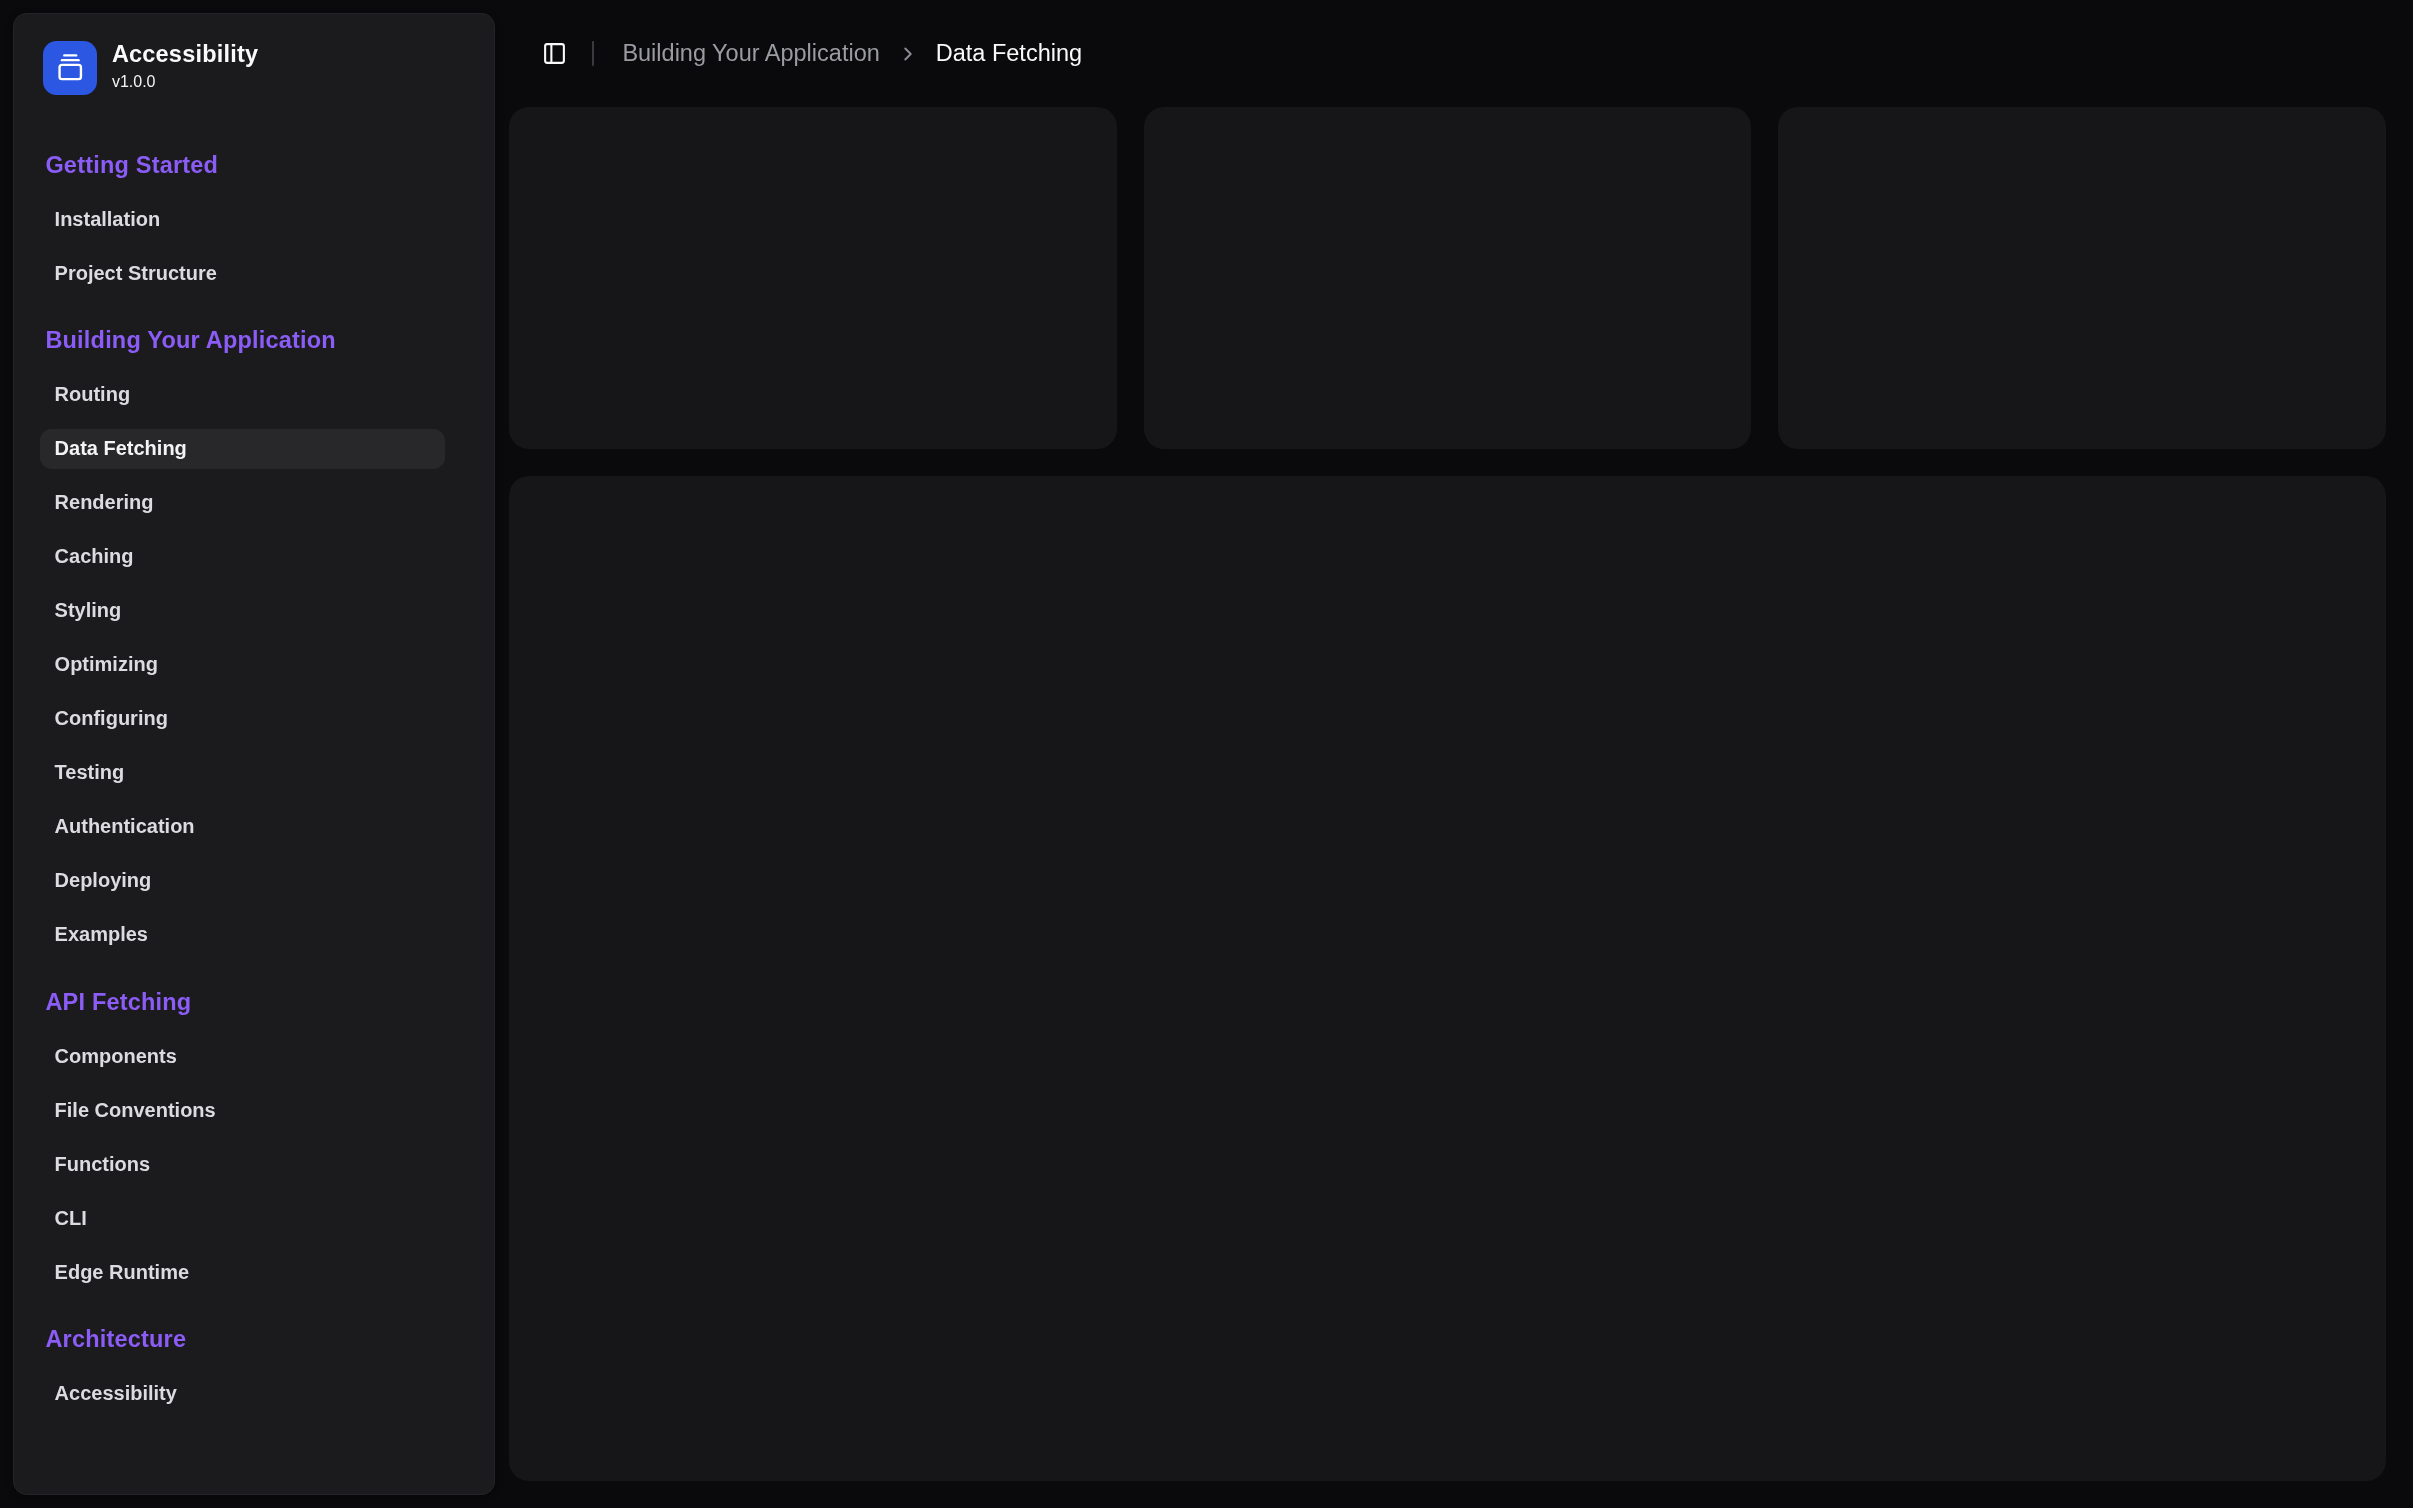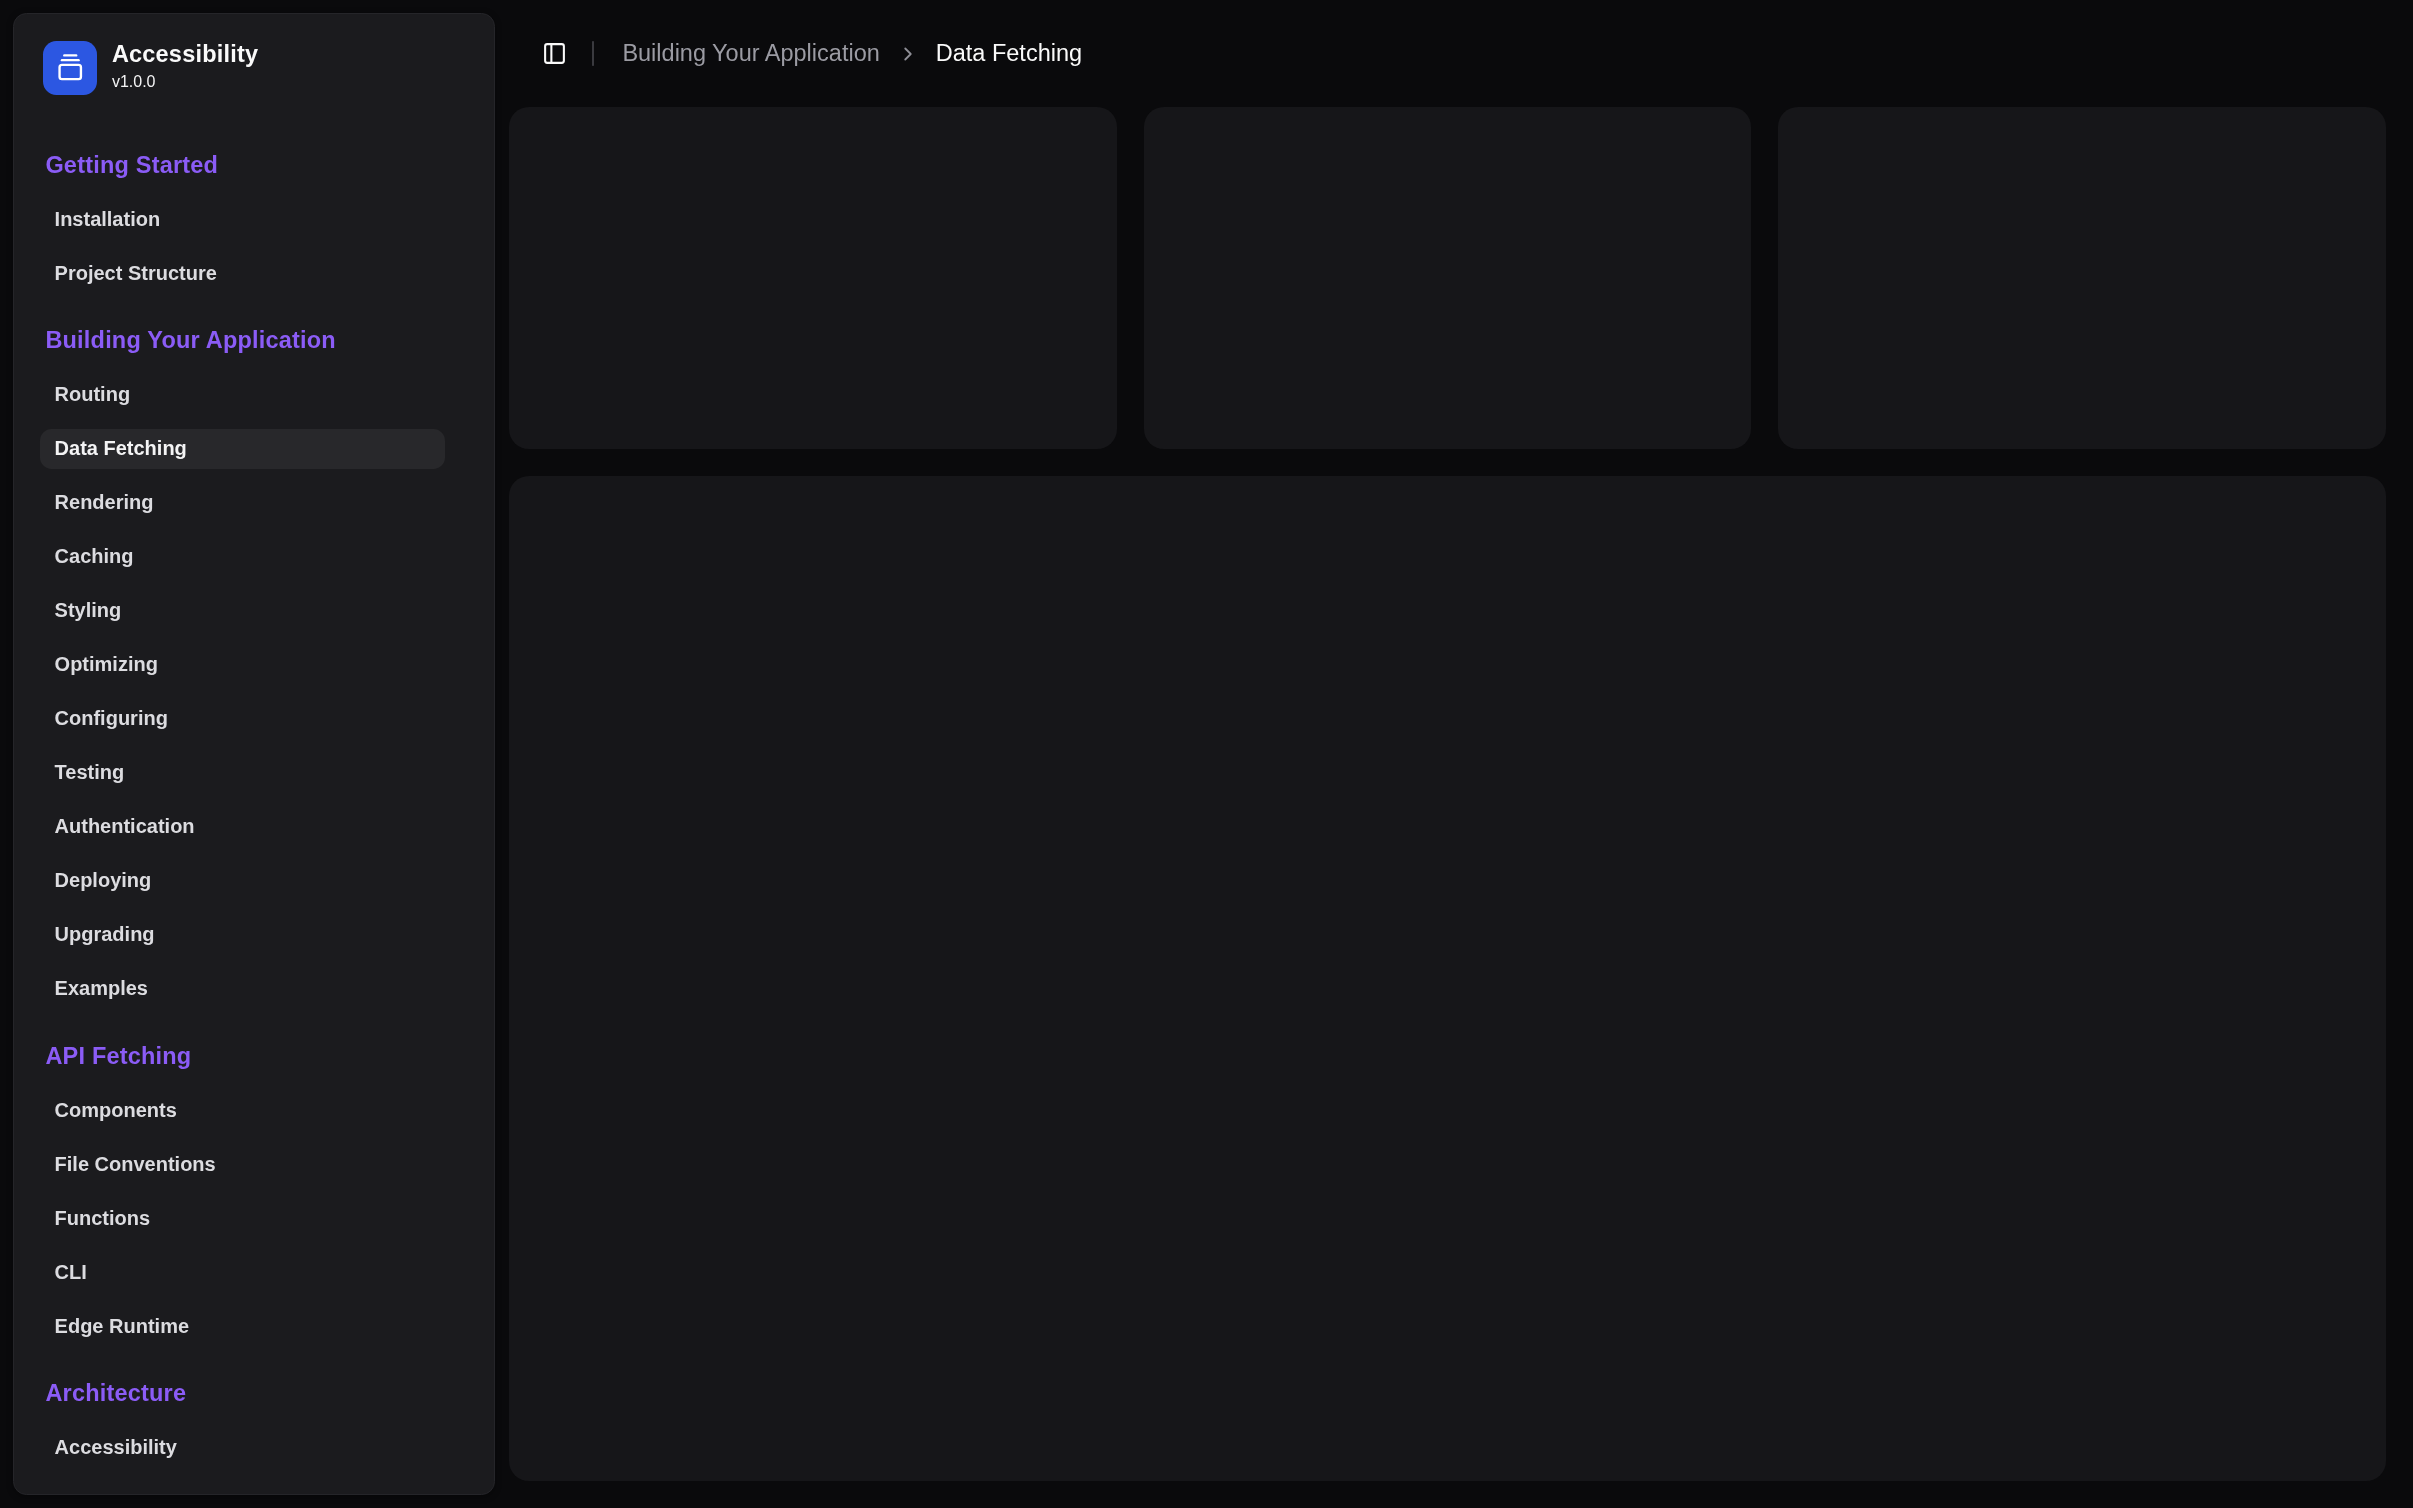--- a/index.html
+++ b/index.html
@@ -122,23 +122,20 @@
           <li class="sb-row">
             <a class="sb-item">Testing</a>
           </li>
           <li class="sb-row">
             <a class="sb-item">Authentication</a>
           </li>
           <li class="sb-row">
             <a class="sb-item">Deploying</a>
           </li>
           <li class="sb-row">
-            <a class="sb-item">Upgrading</a>
-          </li>
-          <li class="sb-row">
             <a class="sb-item">Examples</a>
           </li>
         </ul>
       </div>
       <div class="sb-group">
         <div class="sb-label">API Fetching</div>
         <ul class="sb-menu">
           <li class="sb-row">
             <a class="sb-item">Components</a>
           </li>

